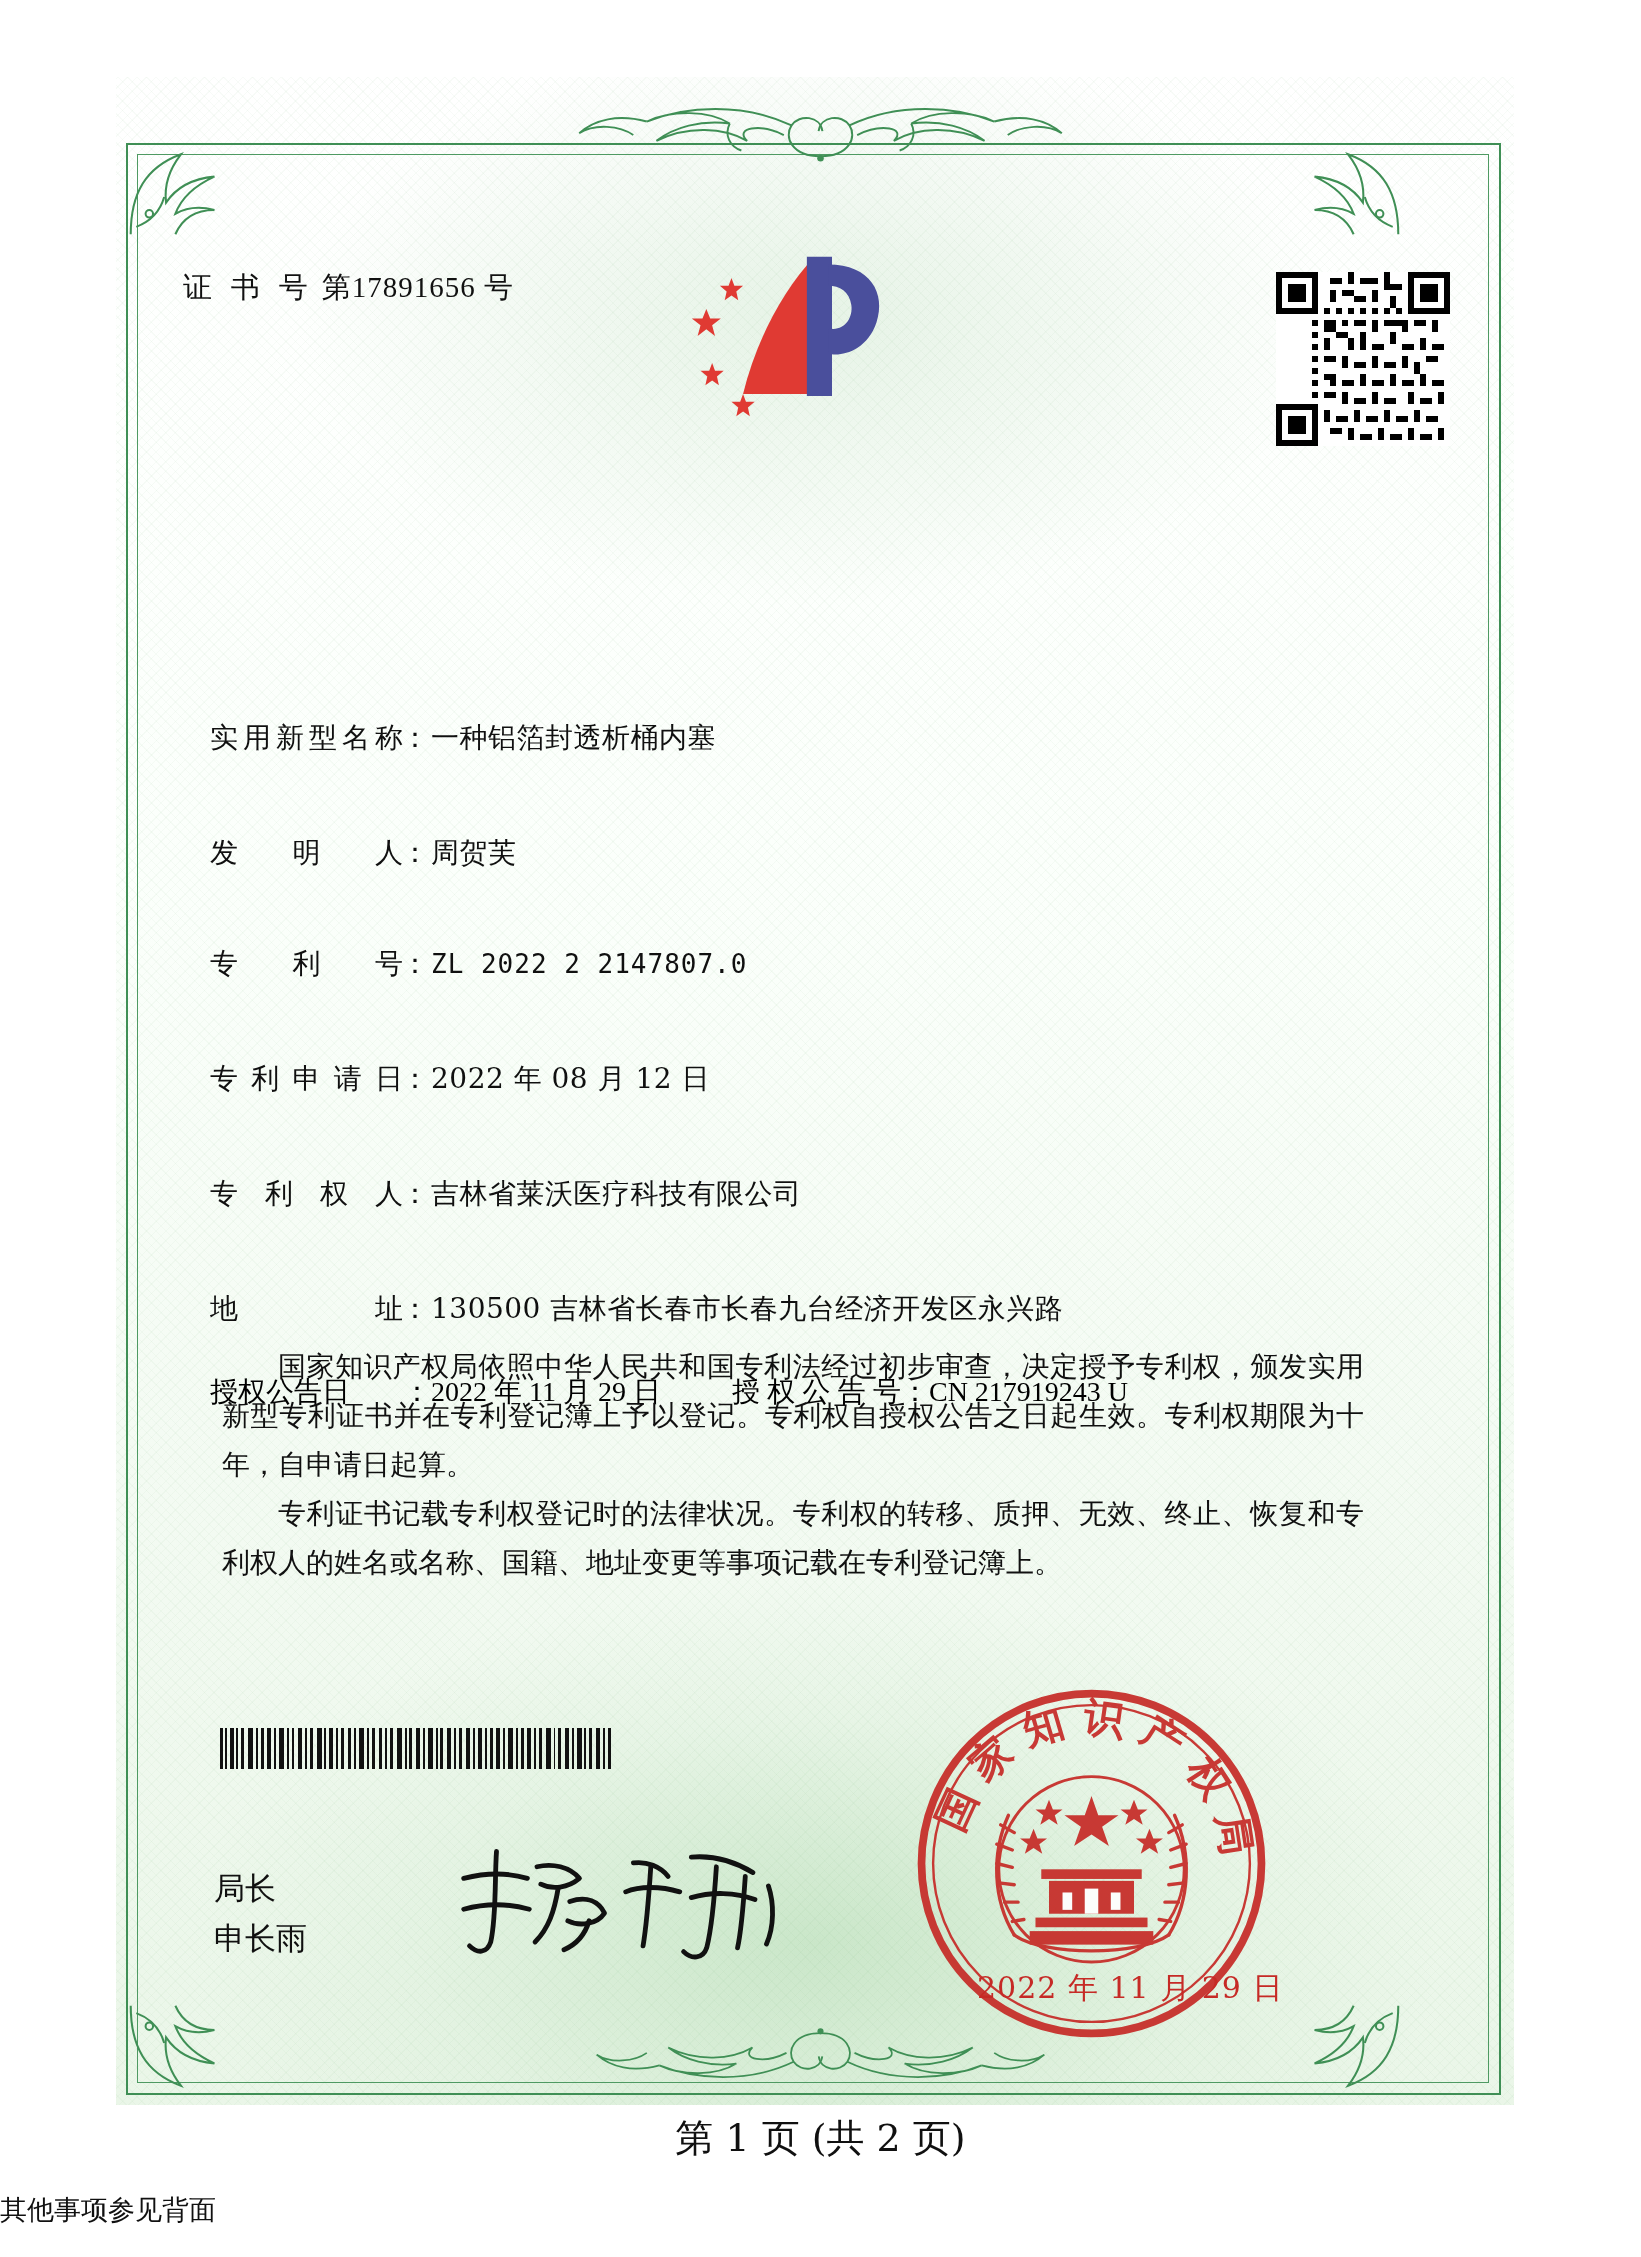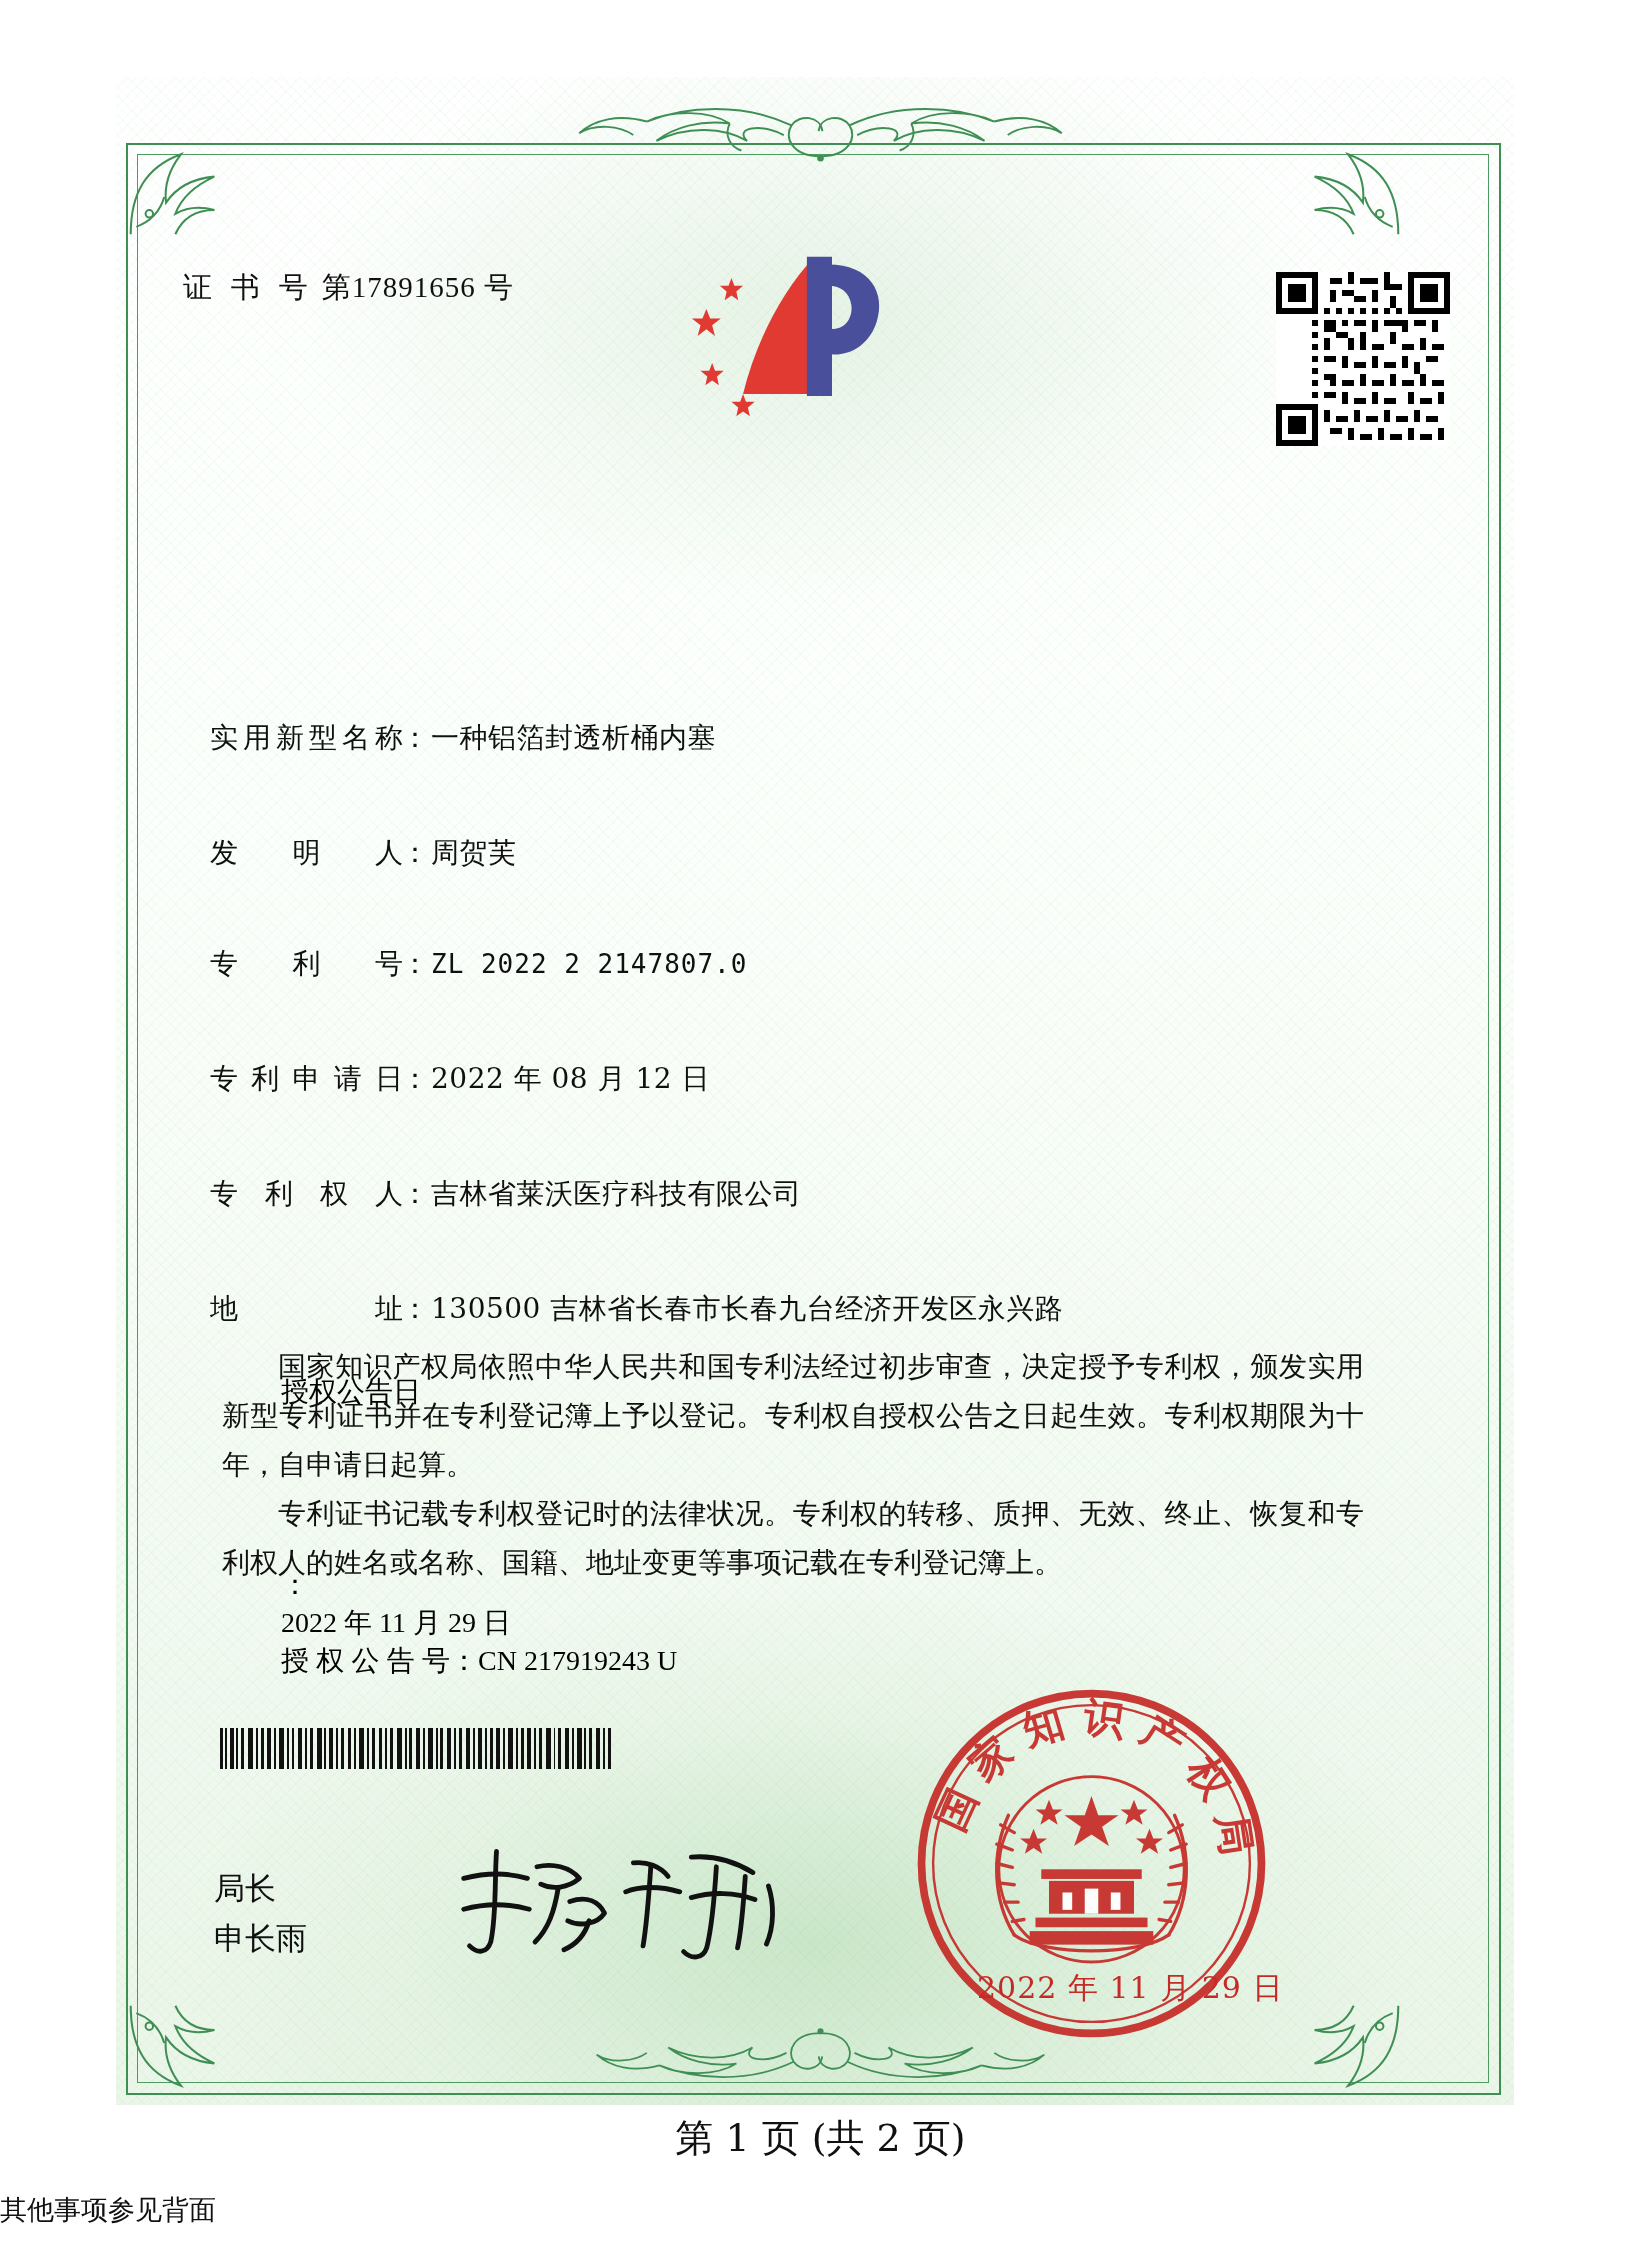--- a/index.html
+++ b/index.html
@@ -170,21 +170,20 @@
   }
   .field .value.cn-num {
     font-family: "DejaVu Serif", "Liberation Serif", serif;
   }
   .row-two {
     display: flex;
     align-items: baseline;
     font-size: 28px;
     margin-bottom: 45px;
     white-space: nowrap;
-    flex-direction: column;
   }
   .row-two .seg2 { margin-left: 71px; display: flex; align-items: baseline; justify-content: center; }
   .row-two .label2 {
     display: inline-block;
     width: 169px;
     flex: 0 0 169px;
     text-align: justify;
     text-align-last: justify;
   }
 

